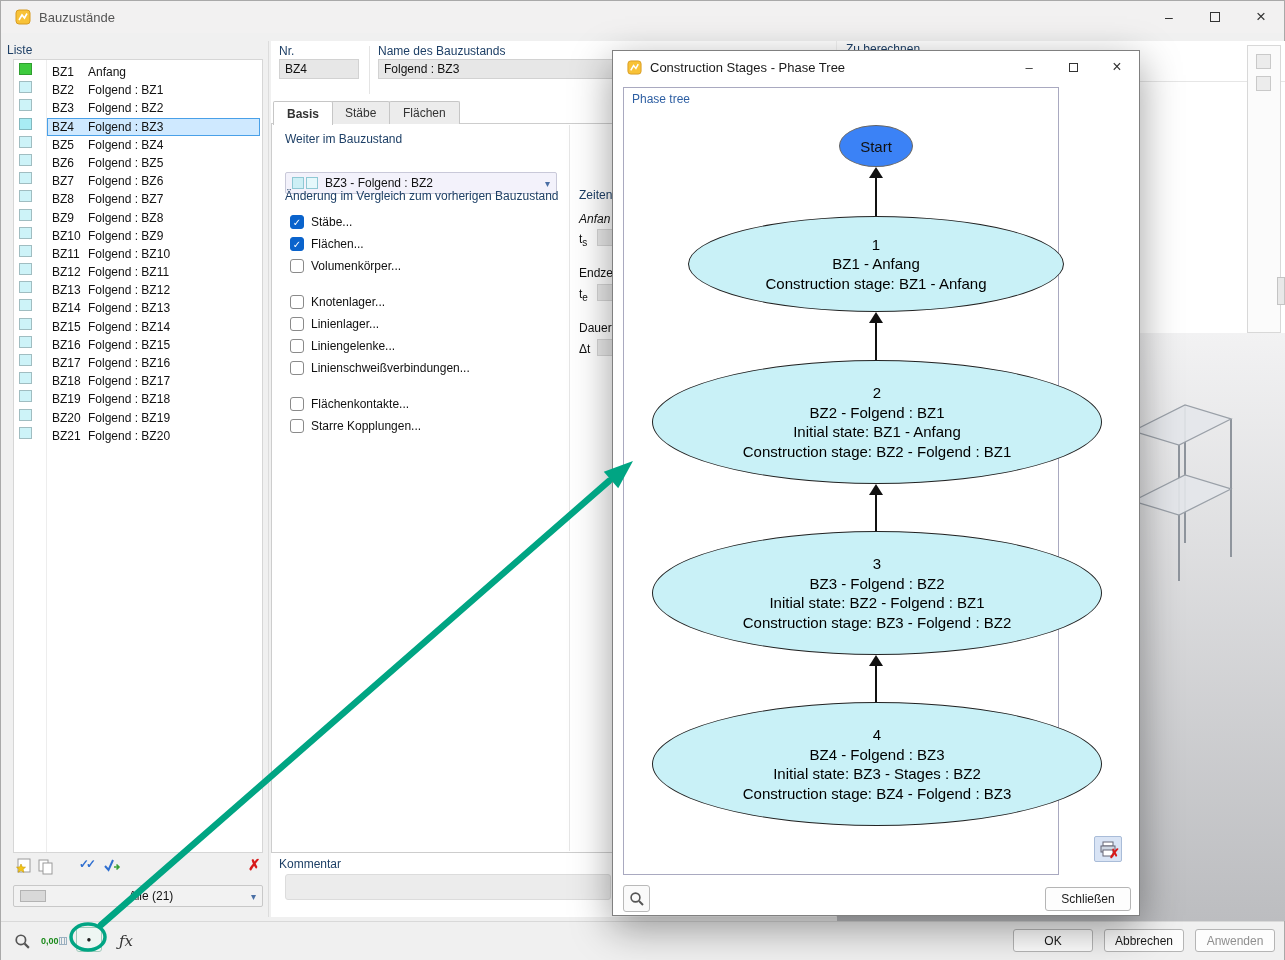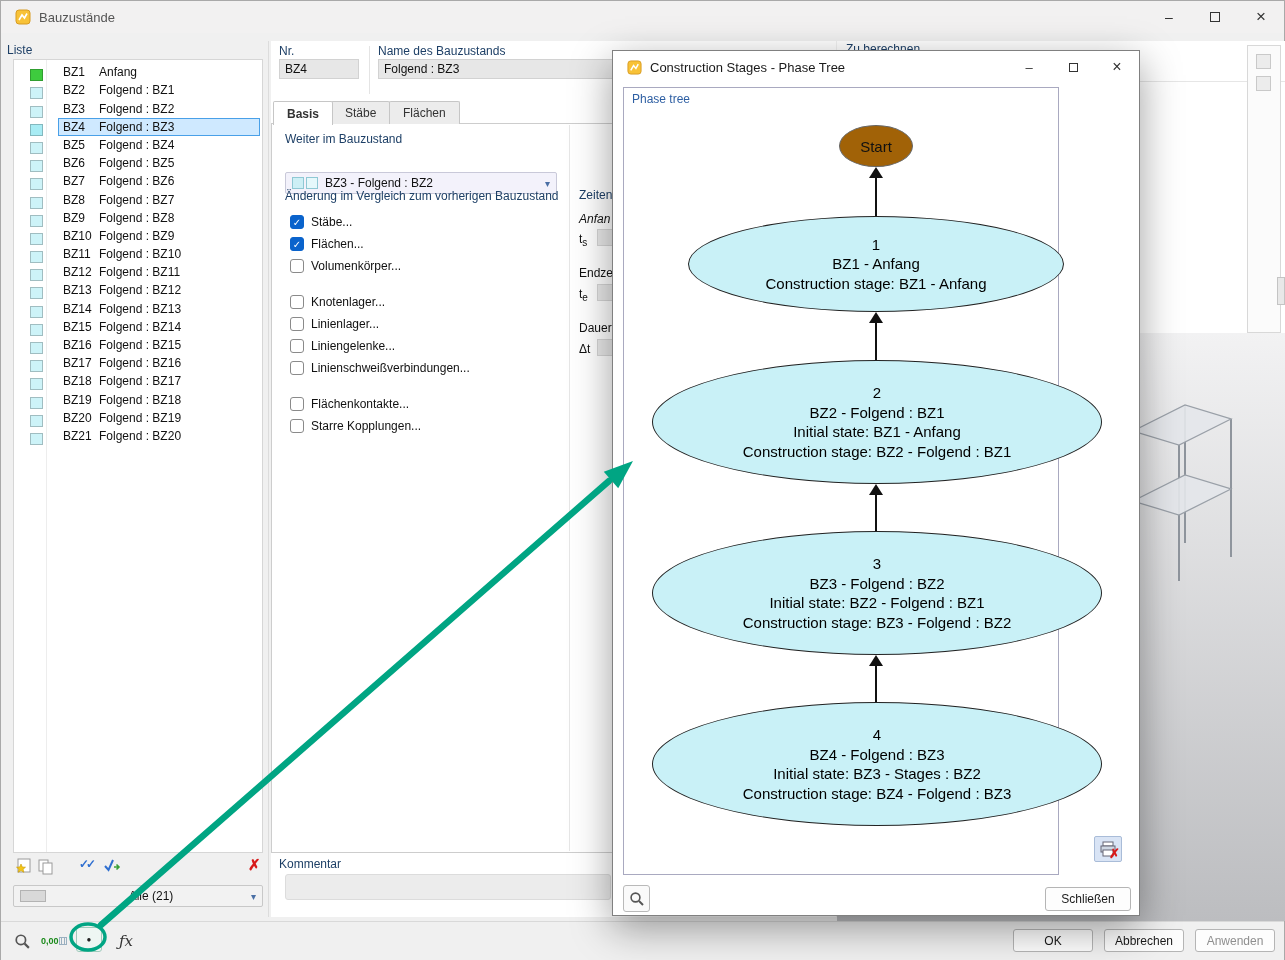--- a/index.html
+++ b/index.html
@@ -14,21 +14,21 @@
   .wc .maxbox { width:10px; height:10px; border:1px solid #333; }
   .hdr { font-size:12px; color:#1d3f66; }
   .input { background:#e7e7e7; border:1px solid #d2d2d2; font-size:12px; display:flex; align-items:center; padding-left:5px; color:#111; }
   .btn { background:#fdfdfd; border:1px solid #b5b5b5; border-radius:3px; font-size:12px; display:flex; align-items:center; justify-content:center; color:#1a1a1a; }
   .tab { position:absolute; top:100px; height:23px; padding:0 13px; display:flex; align-items:center; font-size:12px; background:#ececec; border:1px solid #c6c6c6; border-bottom:none; border-radius:2px 2px 0 0; color:#333; }
   .tab.active { background:#fff; font-weight:bold; height:24px; z-index:3; }
   .panel-outline { position:absolute; background:#fff; border:1px solid #cdcdcd; }
   
   .list-box { position:absolute; left:12px; top:58px; width:250px; height:794px; background:#fff; border:1px solid #d6d6d6; padding-top:3px; }
   .list-coldiv { position:absolute; left:32px; top:0; bottom:0; width:1px; background:#ededed; }
-  .lrow { display:flex; align-items:flex-end; height:18.2px; padding-left:16px; position:relative; }
+  .lrow { display:flex; align-items:flex-start; height:18.2px; padding-left:5px; position:relative; }
   .swatch { width:13px; height:12px; border:1px solid rgba(0,0,0,.22); flex:0 0 13px; }
   .lbody { display:flex; align-items:center; flex:1; height:18px; margin-left:15px; padding-left:4px; border:1px solid transparent; margin-right:2px; }
   .lid { width:36px; }
   .lrow.sel .lbody { background:#cfe9ff; border-color:#49a0e8; }
   
   .cbrow { display:flex; align-items:center; height:16px; margin-bottom:6px; cursor:default; }
   .cbrow.gap { margin-top:20px; }
   .cb { width:14px; height:14px; border:1px solid #8a8a8a; border-radius:3px; background:#fff; display:flex; align-items:center; justify-content:center; font-size:10px; color:#fff; }
   .cb.on { background:#0a63cc; border-color:#0a63cc; }
   .cblabel { margin-left:7px; }
@@ -40,21 +40,21 @@
   
   .dialog { position:absolute; left:612px; top:50px; width:528px; height:866px; background:#fff; border:1px solid #808080; box-shadow:0 12px 38px rgba(0,0,0,.38); z-index:50; }
   .dlg-titlebar { position:absolute; left:0; top:0; right:0; height:32px; display:flex; align-items:center; padding-left:14px; background:#fff; }
   .dlg-title { font-size:13px; color:#1a1a1a; margin-left:8px; }
   .dlg-controls { position:absolute; right:0; top:0; display:flex; height:32px; }
   .dlg-wc { width:44px; height:32px; display:flex; align-items:center; justify-content:center; color:#333; font-size:13px; }
   .tree-panel { position:absolute; left:10px; top:36px; width:436px; height:788px; border:1px solid #a9a9c0; background:#fff; }
   .tree-label { position:absolute; left:8px; top:4px; font-size:12px; color:#2e5fa3; }
   .tnode { position:absolute; border:1px solid #222; border-radius:50%; background:#c9f1f7; display:flex; flex-direction:column; align-items:center; justify-content:center; }
   .tnode .tl { font-size:15px; line-height:19.5px; color:#000; white-space:nowrap; }
-  .start-node { position:absolute; left:215px; top:37px; width:74px; height:42px; border:1px solid #666; border-radius:50%; background:#a16207; display:flex; align-items:center; justify-content:center; font-size:15px; }
+  .start-node { position:absolute; left:215px; top:37px; width:74px; height:42px; border:1px solid #666; border-radius:50%; background:#3b82f6; display:flex; align-items:center; justify-content:center; font-size:15px; }
   .tline { position:absolute; left:251px; width:1.6px; background:#111; }
   .thead { position:absolute; left:245px; width:0; height:0; border-left:7px solid transparent; border-right:7px solid transparent; border-bottom:11px solid #111; }
   .icon-btn { background:#fafafa; border:1px solid #b9b9b9; border-radius:3px; display:flex; align-items:center; justify-content:center; }
   .printer-btn { position:absolute; left:470px; top:748px; width:28px; height:26px; background:#d9e4f5; border:1px solid #a9bcd8; border-radius:2px; display:flex; align-items:center; justify-content:center; }
   .printer-no { position:absolute; right:1px; bottom:0; color:#d81a1a; font-weight:bold; font-size:13px; }
   
   .footer { position:absolute; left:0; right:0; top:920px; height:40px; background:#f0f0f0; border-top:1px solid #d9d9d9; }
   .dec-grid { display:flex; width:18px; height:8px; border:1px solid #9ab0c0; }
   .dec-grid span { flex:1; border-right:1px solid #9ab0c0; }
   .dec-grid span:last-child { border-right:none; }

